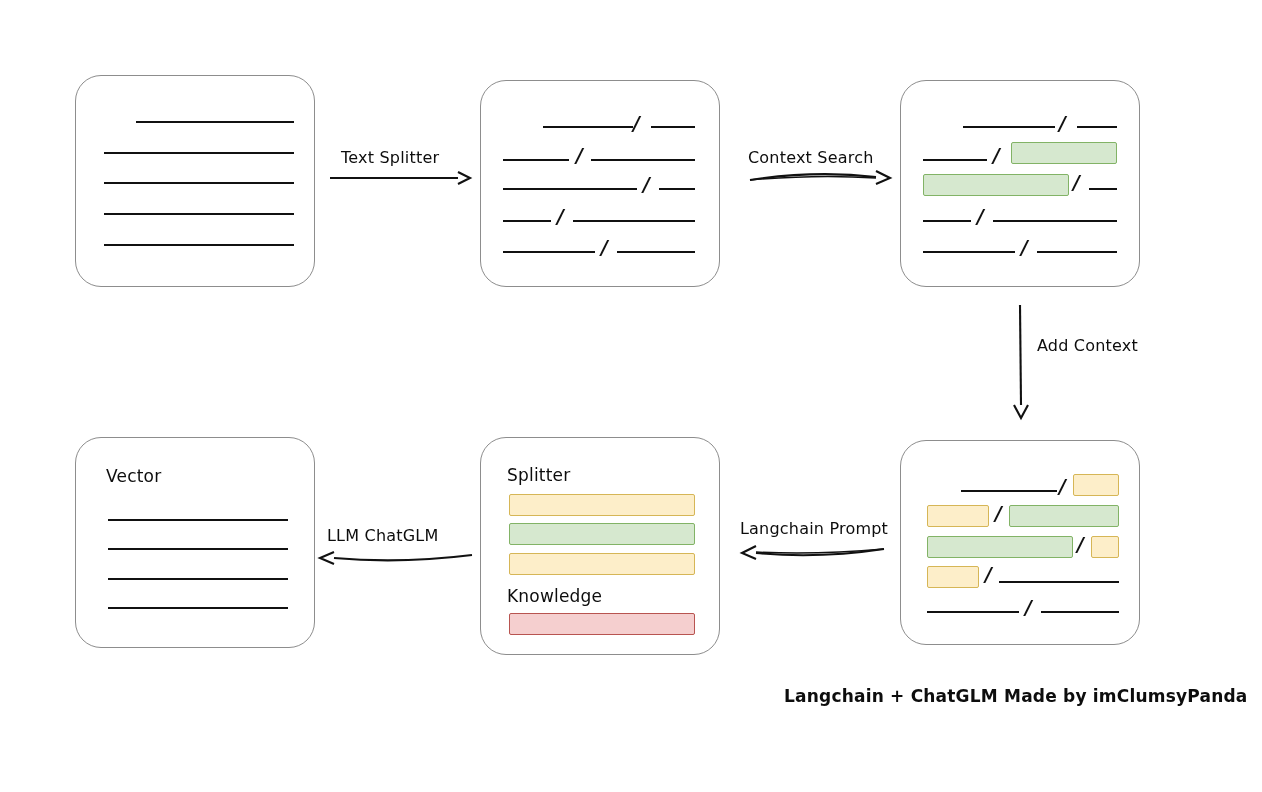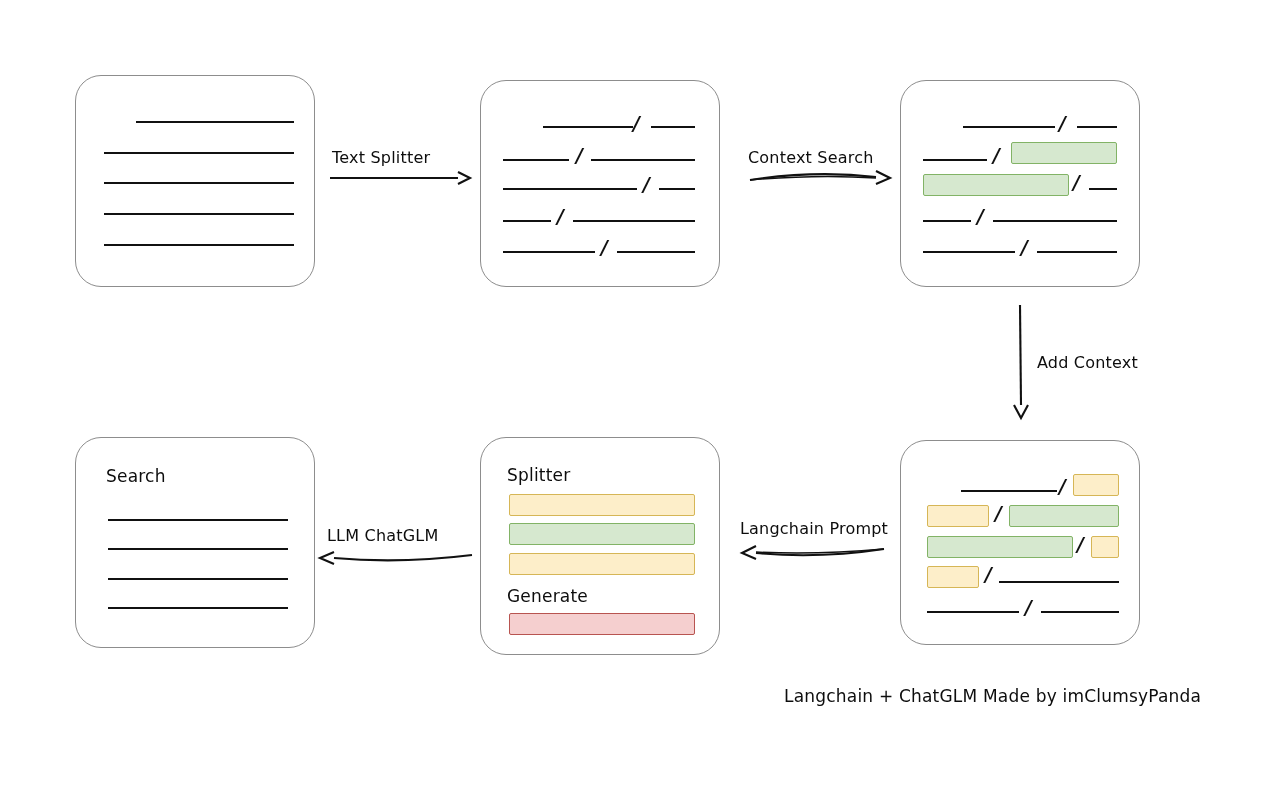--- a/index.html
+++ b/index.html
@@ -99,21 +99,21 @@
     letter-spacing: 0.2px;
     color: #0d0d0d;
     white-space: nowrap;
   }
 
   
   .footer-note {
     position: absolute;
     font-family: "DejaVu Sans", "Liberation Sans", sans-serif;
     font-size: 17px;
-    font-weight: 400;
+    font-weight: 700;
     letter-spacing: 0.2px;
     color: #0d0d0d;
     white-space: nowrap;
   }
 
   svg.arrow {
     position: absolute;
     overflow: visible;
   }
 </style>
@@ -125,21 +125,21 @@
   <div class="card" style="left:75px; top:75px; width:240px; height:212px;">
     <div class="card-inner">
       <div class="rule" style="left:60px; top:45px; width:158px;"></div>
       <div class="rule" style="left:28px; top:76px; width:190px;"></div>
       <div class="rule" style="left:28px; top:106px; width:190px;"></div>
       <div class="rule" style="left:28px; top:137px; width:190px;"></div>
       <div class="rule" style="left:28px; top:168px; width:190px;"></div>
     </div>
   </div>
 
-  <div class="edge-label" style="left:332px; top:148px;">Text Splitter</div>
+  <div class="edge-label" style="left:341px; top:148px;">Text Splitter</div>
   <svg class="arrow" style="left:330px; top:170px;" width="140" height="16" viewBox="0 0 140 16">
     <path d="M0 8 L128 8" stroke="#111111" stroke-width="2.1" fill="none"></path>
     <path d="M128 2 L140 8 L128 14" stroke="#111111" stroke-width="2.1" fill="none" stroke-linejoin="miter"></path>
   </svg>
 
   <div class="card" style="left:480px; top:80px; width:240px; height:207px;">
     <div class="card-inner">
 
       <div class="rule" style="left:62px; top:45px; width:90px;"></div>
       <div class="slash" style="left:152px; top:42px;">/</div>
@@ -192,21 +192,21 @@
       <div class="rule" style="left:22px; top:170px; width:92px;"></div>
       <div class="slash" style="left:120px; top:166px;">/</div>
       <div class="rule" style="left:136px; top:170px; width:80px;"></div>
     </div>
   </div>
 
   <svg class="arrow" style="left:1012px; top:305px;" width="18" height="113" viewBox="0 0 18 113">
     <path d="M8 0 L9 100" stroke="#111111" stroke-width="2.1" fill="none"></path>
     <path d="M2 100 L9 113 L16 100" stroke="#111111" stroke-width="2.1" fill="none" stroke-linejoin="miter"></path>
   </svg>
-  <div class="edge-label" style="left:1037px; top:353px;">Add Context</div>
+  <div class="edge-label" style="left:1037px; top:336px;">Add Context</div>
 
   <div class="card" style="left:900px; top:440px; width:240px; height:205px;">
     <div class="card-inner">
 
       <div class="rule" style="left:60px; top:49px; width:96px;"></div>
       <div class="slash" style="left:158px; top:45px;">/</div>
       <div class="chip yellow" style="left:172px; top:44px; width:46px;"></div>
 
       <div class="chip yellow" style="left:26px; top:75px; width:62px;"></div>
       <div class="slash" style="left:94px; top:72px;">/</div>
@@ -232,34 +232,34 @@
     <path d="M146 6 Q78 12 18 9" stroke="#111111" stroke-width="1.4" fill="none"></path>
     <path d="M18 3 L4 10 L18 16" stroke="#111111" stroke-width="2.1" fill="none" stroke-linejoin="miter"></path>
   </svg>
 
   <div class="card" style="left:480px; top:437px; width:240px; height:218px;">
     <div class="card-inner">
       <div class="card-label" style="left:26px; top:27px;">Splitter</div>
       <div class="chip yellow" style="left:28px; top:67px; width:186px;"></div>
       <div class="chip green" style="left:28px; top:96px; width:186px;"></div>
       <div class="chip yellow" style="left:28px; top:126px; width:186px;"></div>
-      <div class="card-label" style="left:26px; top:148px;">Generate</div>
+      <div class="card-label" style="left:26px; top:148px;">Knowledge</div>
       <div class="chip red" style="left:28px; top:186px; width:186px;"></div>
     </div>
   </div>
 
   <div class="edge-label" style="left:327px; top:526px;">LLM ChatGLM</div>
   <svg class="arrow" style="left:320px; top:550px;" width="152" height="16" viewBox="0 0 152 16">
     <path d="M152 5 Q80 14 14 8" stroke="#111111" stroke-width="2.1" fill="none"></path>
     <path d="M14 2 L0 8 L14 14" stroke="#111111" stroke-width="2.1" fill="none" stroke-linejoin="miter"></path>
   </svg>
 
   <div class="card" style="left:75px; top:437px; width:240px; height:211px;">
     <div class="card-inner">
-      <div class="card-label" style="left:30px; top:28px;">Search</div>
+      <div class="card-label" style="left:30px; top:28px;">Vector</div>
       <div class="rule" style="left:32px; top:81px; width:180px;"></div>
       <div class="rule" style="left:32px; top:110px; width:180px;"></div>
       <div class="rule" style="left:32px; top:140px; width:180px;"></div>
       <div class="rule" style="left:32px; top:169px; width:180px;"></div>
     </div>
   </div>
 
   <div class="footer-note" style="left:784px; top:686px;">Langchain + ChatGLM Made by imClumsyPanda</div>
 
 </div>

